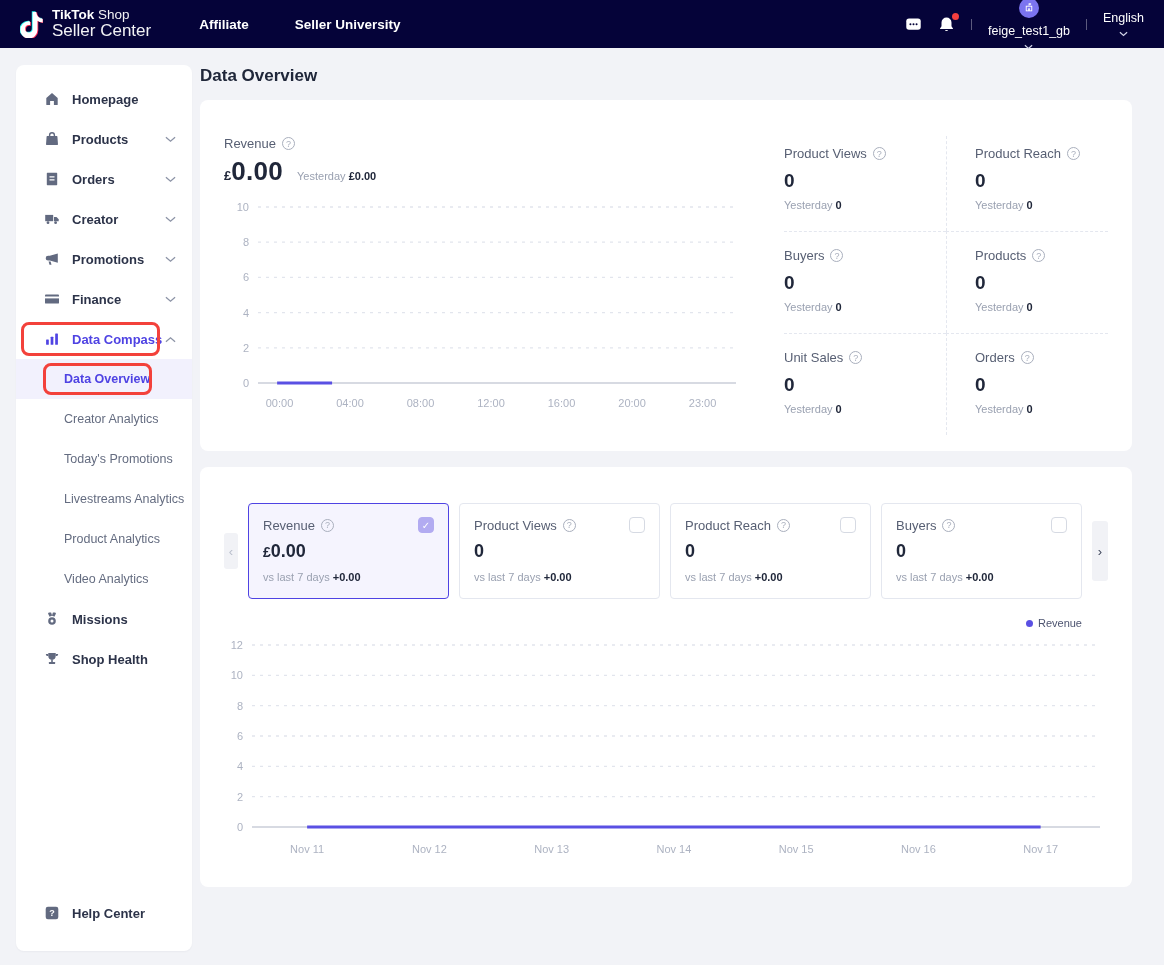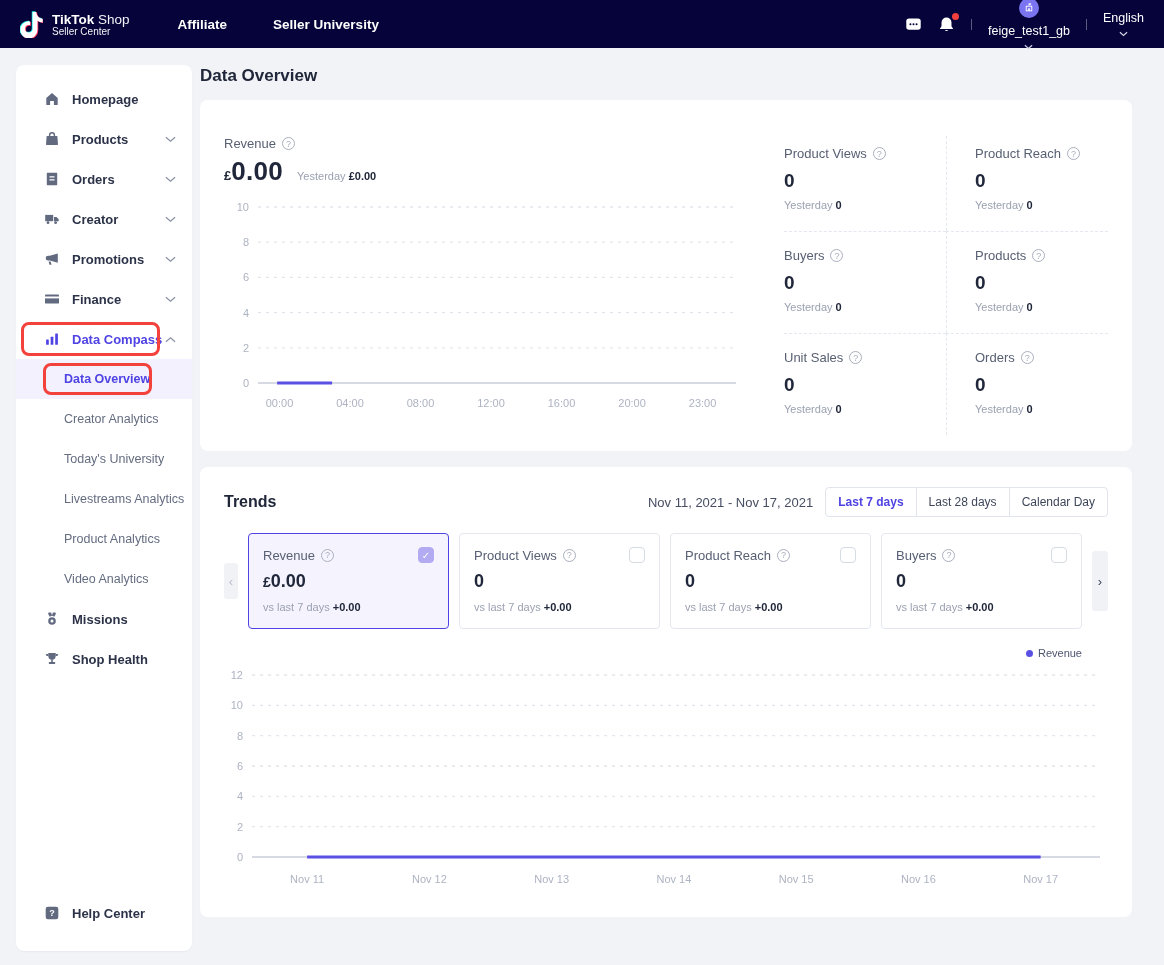--- a/index.html
+++ b/index.html
@@ -6,21 +6,21 @@
   body { background:#e8eaef; font-family:"Liberation Sans",sans-serif; }
   .app { position:relative; width:1164px; height:965px; background:#f2f3f7; overflow:hidden; }
 
   
   .topbar { position:absolute; top:0; left:0; right:0; height:48px; background:#050339;
             display:flex; align-items:center; padding:0 20px; color:#fff; }
   .logo { display:flex; align-items:center; gap:9px; cursor:pointer; }
   .logo-text .l1 { font-size:13.5px; color:#fff; }
   .logo-text .l1 b { font-weight:800; }
   .logo-text .l1 span { font-weight:300; opacity:.95; }
-  .logo-text .l2 { font-size:10px; font-weight:300; margin-top:-1px; opacity:.95; }
+  .logo-text .l2 { font-size:17px; font-weight:300; margin-top:-1px; opacity:.95; }
   .top-nav { display:flex; gap:46px; margin-left:48px; }
   .top-nav .tlink { font-size:13.5px; font-weight:700; cursor:pointer; }
   .top-right { margin-left:auto; display:flex; align-items:center; gap:16px; font-size:12.5px; }
   .ticon { width:17px; height:17px; position:relative; cursor:pointer; display:flex; }
   .dot { position:absolute; top:-3px; right:-4px; width:7px; height:7px; border-radius:50%; background:#f53f3f; }
   .tsep { width:1px; height:11px; background:rgba(255,255,255,.35); }
   .userbox, .langbox { display:flex; align-items:center; gap:6px; cursor:pointer;flex-direction:column; }
   .avatar { width:20px; height:20px; border-radius:50%; background:#7b74f0; display:flex; align-items:center; justify-content:center; }
   .chev-w { display:flex; }
 
@@ -269,21 +269,21 @@
           <span class="anno anno-main"></span>
         </div>
         <div class="side-sub active">
           <span>Data Overview</span>
           <span class="anno anno-sub"></span>
         </div>
         <div class="side-sub">
           <span>Creator Analytics</span>
         </div>
         <div class="side-sub">
-          <span>Today's University</span>
+          <span>Today's Promotions</span>
         </div>
         <div class="side-sub">
           <span>Livestreams Analytics</span>
         </div>
         <div class="side-sub">
           <span>Product Analytics</span>
         </div>
         <div class="side-sub">
           <span>Video Analytics</span>
         </div>
@@ -408,31 +408,20 @@
                 <span class="q"></span>
               </div>
               <div class="m-value">0</div>
               <div class="m-yest"><span>Yesterday</span> <b>0</b></div>
             </div>
           </div>
       </div>
     </section>
 
     <section class="card trends-card">
-      <div class="trends-head">
-        <span class="trends-title">Trends</span>
-        <div class="trends-right">
-          <span class="date-range">Nov 11, 2021 - Nov 17, 2021</span>
-          <div class="btn-group" id="range-btns">
-              <span class="rbtn active">Last 7 days</span>
-              <span class="rbtn">Last 28 days</span>
-              <span class="rbtn">Calendar Day</span>
-            </div>
-        </div>
-      </div>
       <div class="cards-row">
         <span class="car-left">‹</span>
         <div style="display:flex;flex:1;gap:10px" id="trend-cards">
             <div class="t-card selected">
               <div class="tc-head">
                 <span>Revenue</span>
                 <span class="q"></span>
                 <span class="cb checked"></span>
               </div>
               <div class="tc-val"><span class="cur">£</span><span>0.00</span></div>

